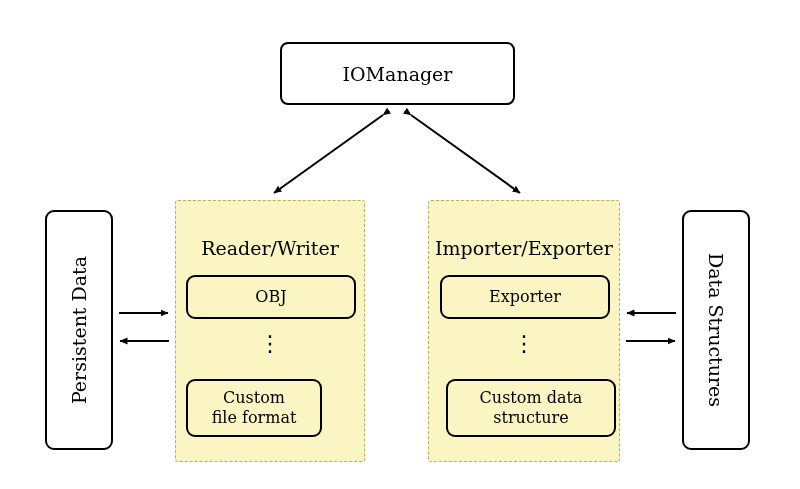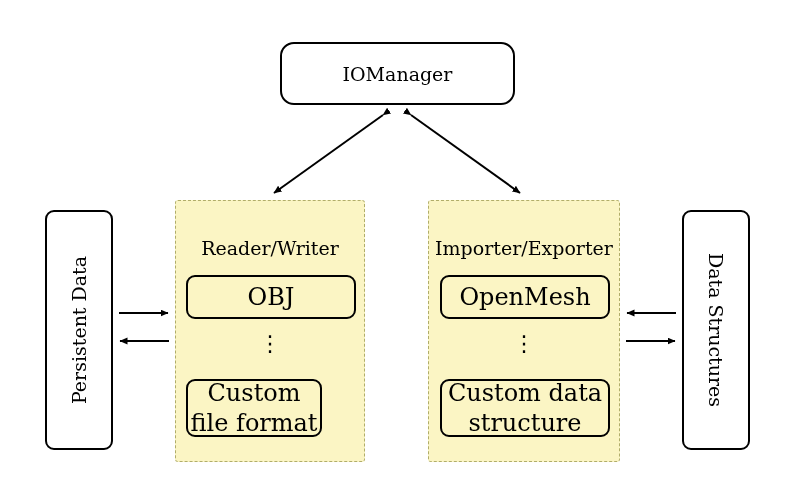--- a/index.html
+++ b/index.html
@@ -19,21 +19,21 @@
   .arrow-layer {
     position: absolute;
     left: 0; top: 0;
     width: 800px; height: 489px;
     pointer-events: none;
   }
   .node {
     position: absolute;
     background: #ffffff;
     border: 2px solid #000;
-    border-radius: 14px;
+    border-radius: 8px;
     display: flex;
     align-items: center;
     justify-content: center;
     font-size: 19px;
     box-sizing: border-box;
   }
   .vnode {
     position: absolute;
     background: #ffffff;
     border: 2px solid #000;
@@ -67,21 +67,21 @@
   }
   .inner {
     position: absolute;
     background: #fbf5c4;
     border: 2px solid #000;
     border-radius: 9px;
     display: flex;
     align-items: center;
     justify-content: center;
     text-align: center;
-    font-size: 24px;
+    font-size: 16px;
     line-height: 1.25;
     white-space: pre-line;
     box-sizing: border-box;
   }
   .dots {
     position: absolute;
     left: 0;
     width: 100%;
     text-align: center;
     font-size: 22px;
@@ -113,24 +113,24 @@
     <div class="dots" style="top:130px;">⋮</div>
     <div class="inner" style="left:10px; top:178px; width:136px; height:58px;">
       <span>Custom
 file format</span>
     </div>
   </div>
 
   <div class="group" style="left:428px; top:200px; width:192px; height:262px;">
     <div class="group-title">Importer/Exporter</div>
     <div class="inner" style="left:11px; top:74px; width:170px; height:44px;">
-      <span>OpenMesh</span>
+      <span>Exporter</span>
     </div>
     <div class="dots" style="top:130px;">⋮</div>
-    <div class="inner" style="left:11px; top:178px; width:170px; height:58px;">
+    <div class="inner" style="left:17px; top:178px; width:170px; height:58px;">
       <span>Custom data
 structure</span>
     </div>
   </div>
 
   <svg class="arrow-layer" width="800" height="489" viewBox="0 0 800 489" xmlns="http://www.w3.org/2000/svg">
     <defs>
       <marker id="ah" markerWidth="9" markerHeight="8" refX="7.5" refY="3.5" orient="auto" markerUnits="userSpaceOnUse">
         <path d="M0,0 L8,3.5 L0,7 Z" fill="#000"></path>
       </marker>

